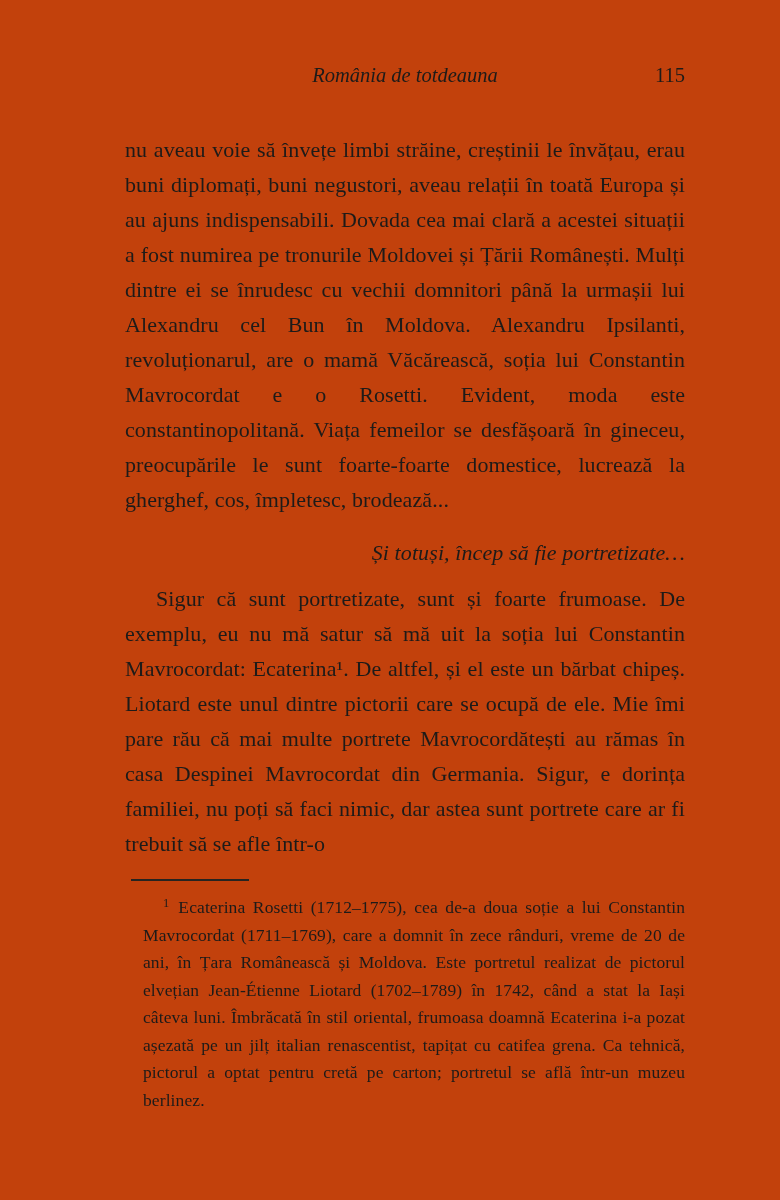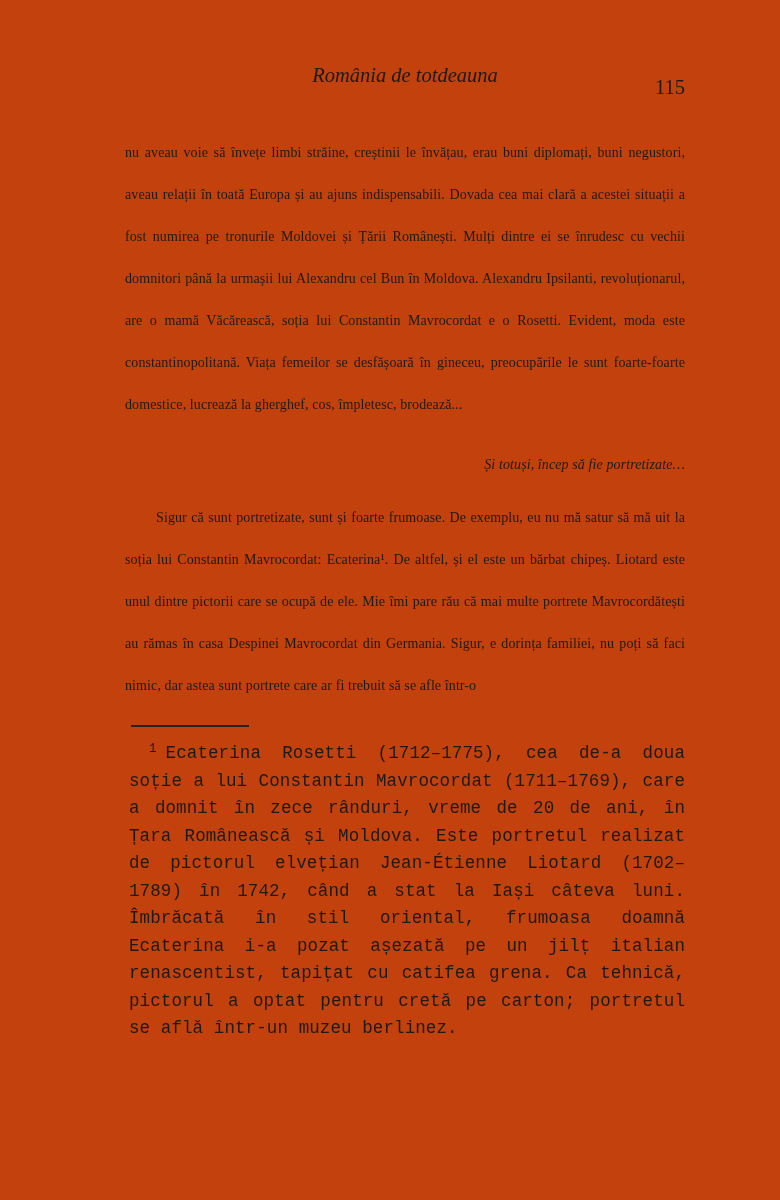--- a/index.html
+++ b/index.html
@@ -26,27 +26,27 @@
     font-size: 20.5px;
     line-height: 26px;
   }
   .running-title {
     text-align: center;
     font-style: italic;
   }
   .page-number {
     position: absolute;
     right: 0;
-    top: 12px;
+    top: 0;
     font-style: normal;
   }
   
   .page-body {
-    font-size: 14px;
-    line-height: 42px;
+    font-size: 22px;
+    line-height: 35px;
     text-align: justify;
     letter-spacing: 0.1px;
     margin-top: 44px;
   }
   .para {
     margin: 0;
   }
   .para.first-line-indent {
     text-indent: 31px;
     font-family: Liberation Serif, serif;
@@ -61,27 +61,26 @@
   .footnote-area {
     margin-top: 18px;
   }
   .footnote-rule {
     width: 118px;
     height: 2px;
     background: #262421;
     margin: 0 0 13px 6px;
   }
   .footnote {
-    margin: 0 0 0 4px;
+    margin: 0 0 0 18px;
     font-size: 17.5px;
     line-height: 27.5px;
     text-align: justify;
     text-indent: 20px;
     letter-spacing: 0.1px;
-    font-family: Liberation Mono, monospace;
   }
   .fn-marker {
     font-size: 12.5px;
     line-height: 0;
     vertical-align: 6px;
     margin-right: 9px;
   }
 </style>
 </head>
 <body>

